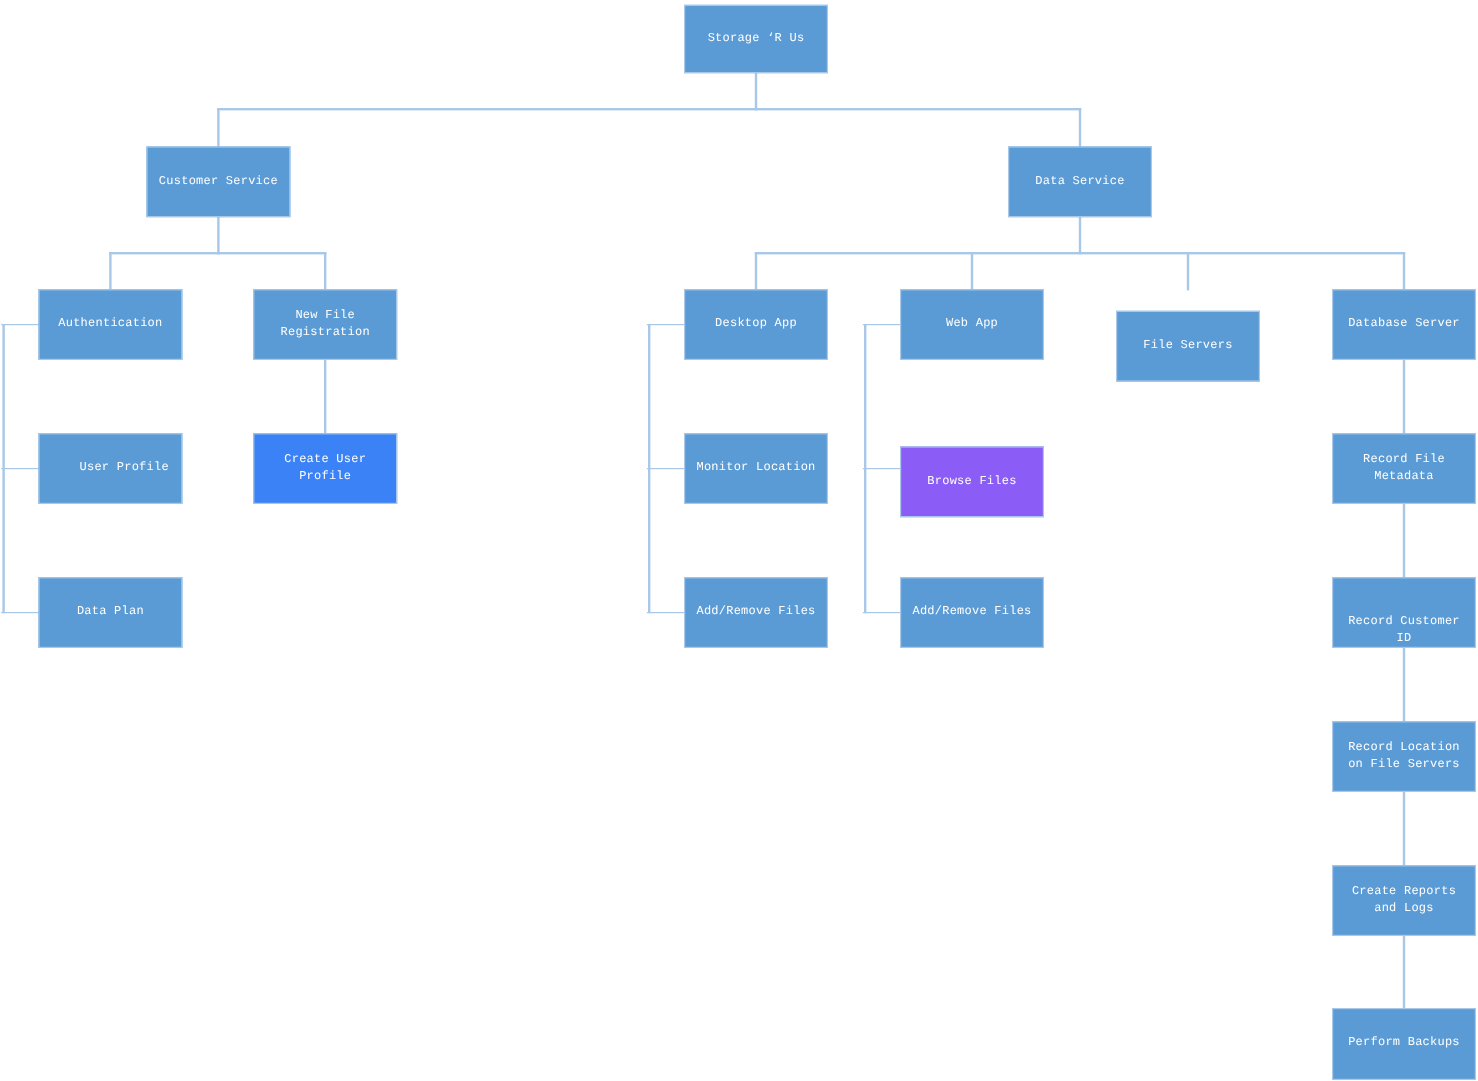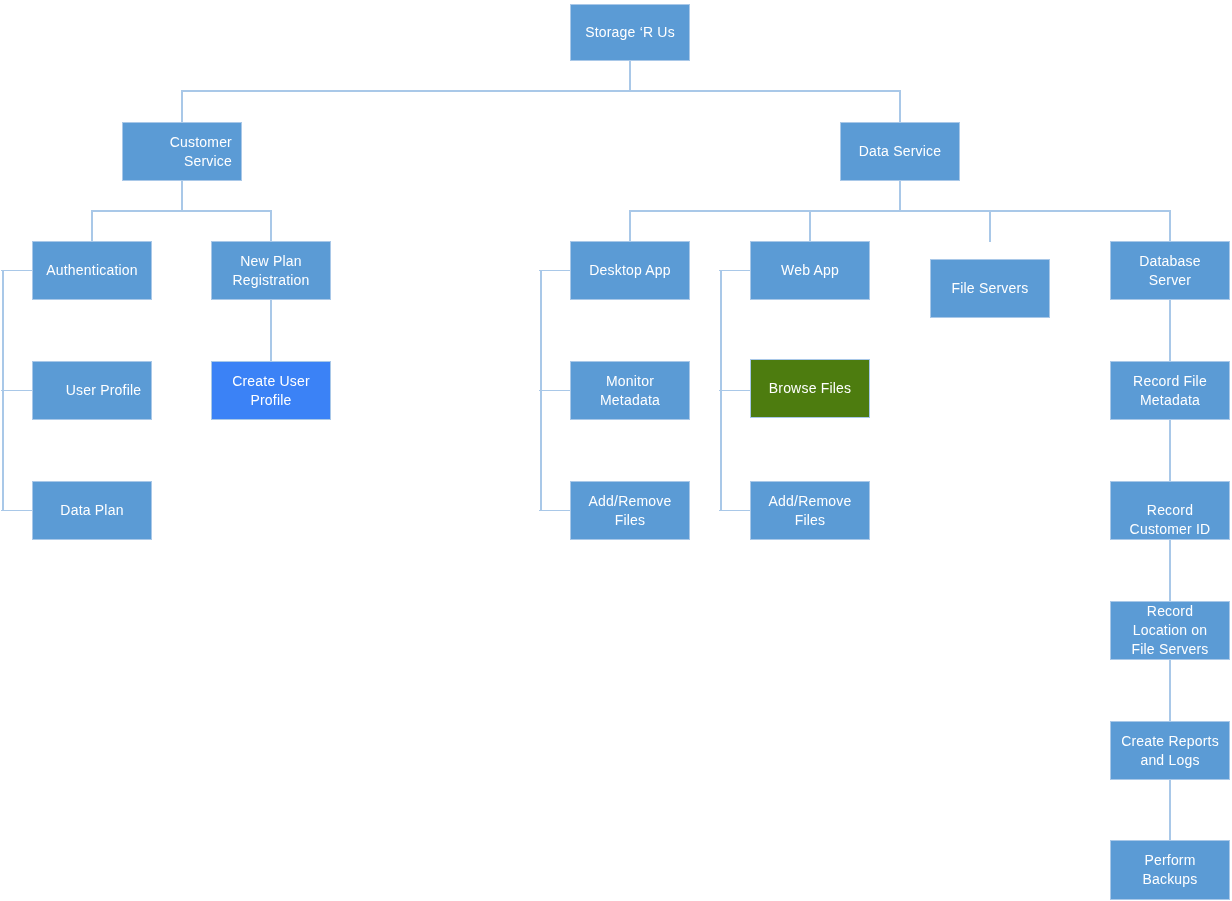--- a/index.html
+++ b/index.html
@@ -17,23 +17,24 @@
     display: flex;
     align-items: center;
     justify-content: center;
     text-align: center;
     border: 1.5px solid #a9c8e8;
     background: #5b9bd5;
     padding: 0 9px;
   }
   .node-label {
     color: #ffffff;
-    font-size: 14px;
+    font-size: 10px;
     line-height: 1.35;
     letter-spacing: 0.2px;
+    font-family: Liberation Mono, monospace;
   }
   .connector {
     position: absolute;
     background: #a9c8e8;
   }
 </style>
 </head>
 <body>
 
 <div class="stage" style="background: rgb(255, 255, 255);">
@@ -75,21 +76,21 @@
     <div class="node" style="left: 122px; top: 122px; width: 120px; height: 59px; background: rgb(91, 155, 213); border-color: rgb(169, 200, 232);">
       <span class="node-label" style="color: rgb(255, 255, 255); text-align: right;">Customer Service</span>
     </div>
     <div class="node" style="left: 840px; top: 122px; width: 120px; height: 59px; background: rgb(91, 155, 213); border-color: rgb(169, 200, 232);">
       <span class="node-label" style="color: rgb(255, 255, 255);">Data Service</span>
     </div>
     <div class="node" style="left: 32px; top: 241px; width: 120px; height: 59px; background: rgb(91, 155, 213); border-color: rgb(169, 200, 232);">
       <span class="node-label" style="color: rgb(255, 255, 255);">Authentication</span>
     </div>
     <div class="node" style="left: 211px; top: 241px; width: 120px; height: 59px; background: rgb(91, 155, 213); border-color: rgb(169, 200, 232);">
-      <span class="node-label" style="color: rgb(255, 255, 255);">New Plan Registration</span>
+      <span class="node-label" style="color: rgb(255, 255, 255);">New File Registration</span>
     </div>
     <div class="node" style="left: 32px; top: 361px; width: 120px; height: 59px; background: rgb(91, 155, 213); border-color: rgb(169, 200, 232); padding-left: 32px;">
       <span class="node-label" style="color: rgb(255, 255, 255);">User Profile</span>
     </div>
     <div class="node" style="left: 32px; top: 481px; width: 120px; height: 59px; background: rgb(91, 155, 213); border-color: rgb(169, 200, 232);">
       <span class="node-label" style="color: rgb(255, 255, 255);">Data Plan</span>
     </div>
     <div class="node" style="left: 211px; top: 361px; width: 120px; height: 59px; background: #3b82f6; border-color: rgb(169, 200, 232);">
       <span class="node-label" style="color: rgb(255, 255, 255);">Create User Profile</span>
     </div>
@@ -99,26 +100,26 @@
     <div class="node" style="left: 750px; top: 241px; width: 120px; height: 59px; background: rgb(91, 155, 213); border-color: rgb(169, 200, 232);">
       <span class="node-label" style="color: rgb(255, 255, 255);">Web App</span>
     </div>
     <div class="node" style="left: 930px; top: 241px; width: 120px; height: 59px; background: rgb(91, 155, 213); border-color: rgb(169, 200, 232); margin-top: 18px;">
       <span class="node-label" style="color: rgb(255, 255, 255);">File Servers</span>
     </div>
     <div class="node" style="left: 1110px; top: 241px; width: 120px; height: 59px; background: rgb(91, 155, 213); border-color: rgb(169, 200, 232);">
       <span class="node-label" style="color: rgb(255, 255, 255);">Database Server</span>
     </div>
     <div class="node" style="left: 570px; top: 361px; width: 120px; height: 59px; background: rgb(91, 155, 213); border-color: rgb(169, 200, 232);">
-      <span class="node-label" style="color: rgb(255, 255, 255);">Monitor Metadata</span>
+      <span class="node-label" style="color: rgb(255, 255, 255);">Monitor Location</span>
     </div>
     <div class="node" style="left: 570px; top: 481px; width: 120px; height: 59px; background: rgb(91, 155, 213); border-color: rgb(169, 200, 232);">
       <span class="node-label" style="color: rgb(255, 255, 255);">Add/Remove Files</span>
     </div>
-    <div class="node" style="left: 750px; top: 359px; width: 120px; height: 59px; background: #4d7c0f; border-color: rgb(169, 200, 232);">
+    <div class="node" style="left: 750px; top: 372px; width: 120px; height: 59px; background: #8b5cf6; border-color: rgb(169, 200, 232);">
       <span class="node-label" style="color: rgb(255, 255, 255);">Browse Files</span>
     </div>
     <div class="node" style="left: 750px; top: 481px; width: 120px; height: 59px; background: rgb(91, 155, 213); border-color: rgb(169, 200, 232);">
       <span class="node-label" style="color: rgb(255, 255, 255);">Add/Remove Files</span>
     </div>
     <div class="node" style="left: 1110px; top: 361px; width: 120px; height: 59px; background: rgb(91, 155, 213); border-color: rgb(169, 200, 232);">
       <span class="node-label" style="color: rgb(255, 255, 255);">Record File Metadata</span>
     </div>
     <div class="node" style="left: 1110px; top: 481px; width: 120px; height: 59px; background: rgb(91, 155, 213); border-color: rgb(169, 200, 232); align-items: flex-end;">
       <span class="node-label" style="color: rgb(255, 255, 255);">Record Customer ID</span>

